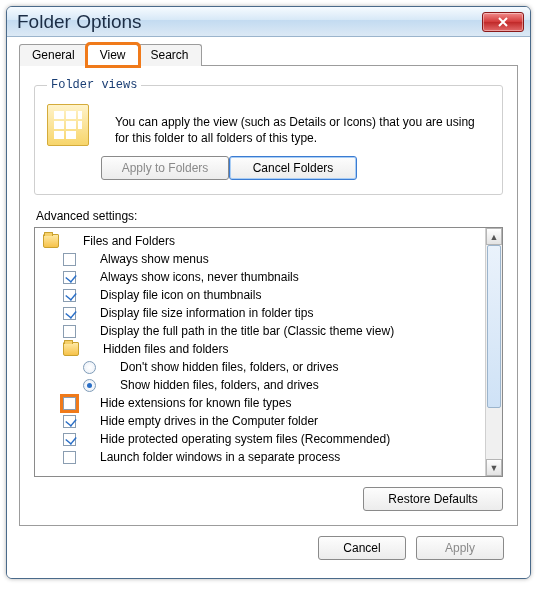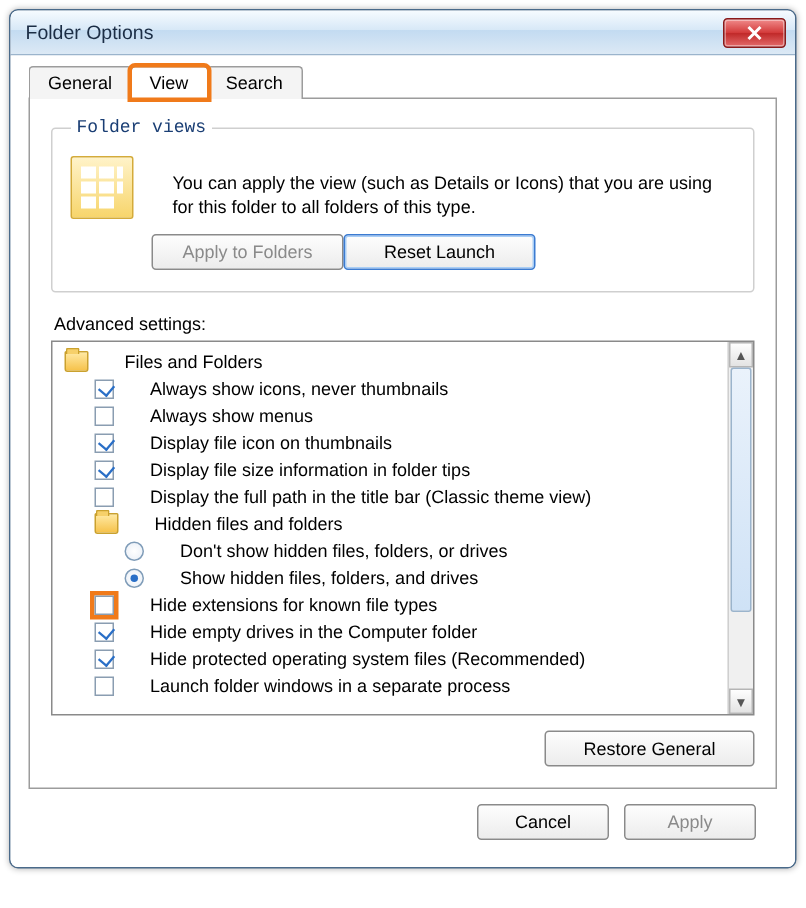--- a/index.html
+++ b/index.html
@@ -20,21 +20,21 @@
     background: #fff;
   }
   .titlebar {
     height: 30px;
     background: linear-gradient(#f6fbff, #d7e8f7 45%, #c3dbf1 46%, #dce9f5);
     border-bottom: 1px solid #9bb4cc;
     display: flex;
     align-items: center;
     padding: 0 6px 0 10px;
   }
-  .titlebar .title { flex: 1; color: #1b2d45; font-size: 13px; }
+  .titlebar .title { flex: 1; color: #1b2d45; font-size: 19px; }
   .closebtn {
     width: 42px; height: 20px;
     border-radius: 3px;
     background: linear-gradient(#f08b8b,#d43c3c 48%,#c12a2a 52%,#e36a6a);
     border: 1px solid #8a1a1a;
     display:flex; align-items:center; justify-content:center;
     color:#fff; font-weight:bold; font-size:12px;
     box-shadow: inset 0 0 0 1px rgba(255,255,255,.4);
   }
   .closebtn svg { display:block; }
@@ -245,39 +245,39 @@
     <div class="tab-panel">
 
       <fieldset class="groupbox">
         <legend>Folder views</legend>
         <div class="folderviews-row">
           <div class="fv-icon"></div>
           <div class="fv-text">You can apply the view (such as Details or Icons) that you are using for this folder to all folders of this type.</div>
         </div>
         <div class="fv-buttons">
           <button class="btn" disabled="">Apply to Folders</button>
-          <button class="btn default">Reset Launch</button>
+          <button class="btn default">Cancel Folders</button>
         </div>
       </fieldset>
 
       <div class="adv-label">Advanced settings:</div>
 
       <div class="treebox">
         <div class="tree-scroll" id="tree-scroll">
             <div class="node lvl1">
               <div class="folder-icon"></div>
               <span>Files and Folders</span>
             </div>
             <div class="node lvl2">
-              <div class="chk checked"></div>
-              <span>Always show icons, never thumbnails</span>
-            </div>
-            <div class="node lvl2">
               <div class="chk"></div>
               <span>Always show menus</span>
+            </div>
+            <div class="node lvl2">
+              <div class="chk checked"></div>
+              <span>Always show icons, never thumbnails</span>
             </div>
             <div class="node lvl2">
               <div class="chk checked"></div>
               <span>Display file icon on thumbnails</span>
             </div>
             <div class="node lvl2">
               <div class="chk checked"></div>
               <span>Display file size information in folder tips</span>
             </div>
             <div class="node lvl2">
@@ -316,21 +316,21 @@
         <div class="scrollbar">
           <div class="sb-btn">▲</div>
           <div class="sb-track">
             <div class="sb-thumb"></div>
           </div>
           <div class="sb-btn">▼</div>
         </div>
       </div>
 
       <div class="restore-row">
-        <button class="btn" style="min-width:140px">Restore General</button>
+        <button class="btn" style="min-width:140px">Restore Defaults</button>
       </div>
 
     </div>
 
     <div class="dialog-buttons">
       <button class="btn">Cancel</button>
       <button class="btn" disabled="">Apply</button>
     </div>
 
   </div>

